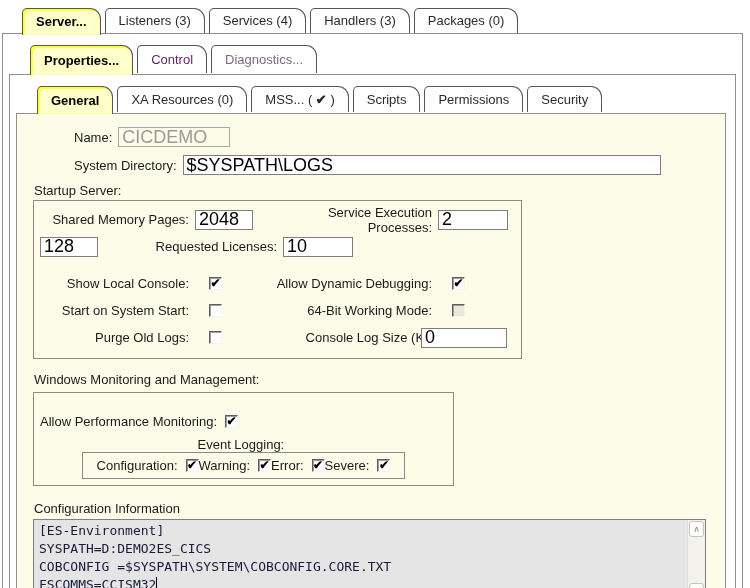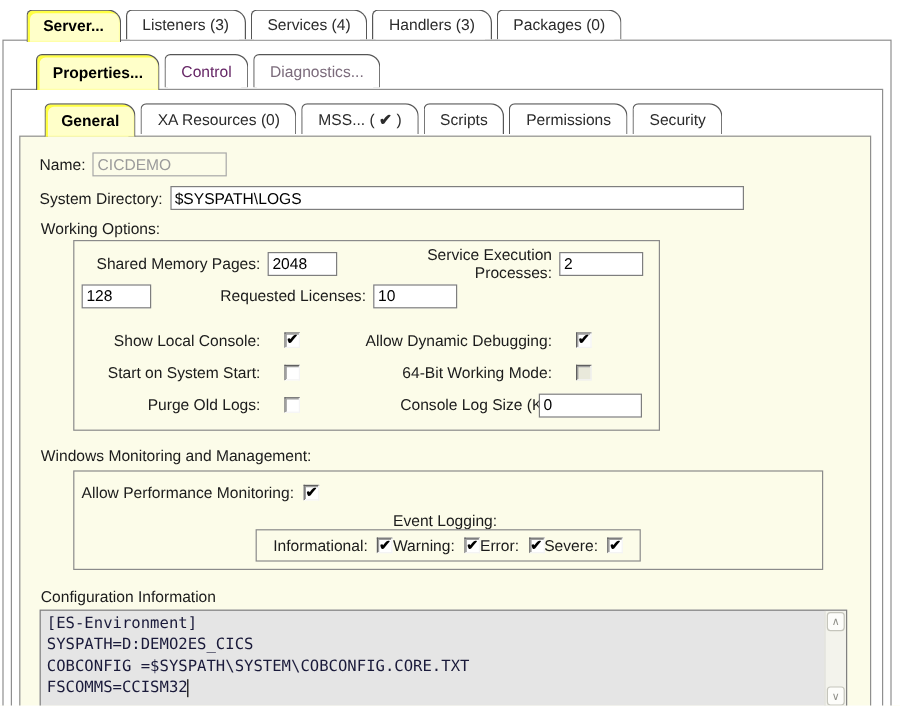--- a/index.html
+++ b/index.html
@@ -29,30 +29,30 @@
   .tabbar3 .tab { height:26px; line-height:25px; }
   .tabbar3 .tab.active { height:28px; line-height:27px; }
   .tab-control { color:#652565; }
   .tab-diagnostics { color:#7b6b7b; }
   
   .panel1 { border:1px solid #8f8f8f; margin:0 7px 0 2px; background:#fff; min-height:580px; }
   .panel2 { border:1px solid #8f8f8f; margin:0 6px; background:#fff; min-height:540px; }
   .panel3 { border:1px solid #8f8f8f; margin:0 9px 0 6px; background:#fcfce9;
             padding:13px 16px 0 16px; min-height:500px; }
   
-  .frow { display:flex; align-items:center; margin-bottom:8px; }
+  .frow { display:flex; align-items:center; margin-bottom:8px;margin-left:41px; }
   .frow .lbl { margin-right:6px; }
   input.txt {
     height:20px; border:1px solid #7e7e7e; background:#fff; padding:1px 3px;
-    font-family:"Liberation Sans", sans-serif; font-size:13px; color:#000;
+    font-family:"Liberation Sans", sans-serif; font-size:18px; color:#000;
   }
   input.ghost { background:transparent; border:1px solid #a8a8a8; color:#9b9b9b; }
   .section-label { margin:13px 0 2px 1px; }
   .section-label.first { margin-top:1px; }
-  .group { border:1px solid #8a8a8a;margin-left:28px; }
+  .group { border:1px solid #8a8a8a; }
   .group1 { width:489px; padding:5px 0 7px 0; }
   .g-row { display:flex; align-items:center; height:27px; }
   .g-row.spacer-above { margin-top:10px; }
   .c1 { width:155px; text-align:right; flex:none; }
   .c2 { width:85px; padding-left:6px; flex:none; display:flex; align-items:center; }
   .c3 { width:158px; text-align:right; flex:none; }
   .c4 { padding-left:6px; display:flex; align-items:center; }
   input.num-s { width:58px; }
   input.num-m { width:70px; }
   input.num-console { width:86px; margin-left:-17px; }
@@ -61,21 +61,21 @@
     width:13px; height:13px; background:#fff; flex:none;
     border-top:1px solid #5f5f5f; border-left:1px solid #5f5f5f;
     border-bottom:1px solid #f4f4f4; border-right:1px solid #f4f4f4;
     box-shadow: inset 1px 1px 0 #9d9d9d;
     font-size:12px; line-height:11px; text-align:center; font-weight:bold; color:#000;
     margin-left:14px;
   }
   .cb.disabled { background:#e9e9db; }
   .cb.inline { margin-left:8px; }
   
-  .group2 { width:625px; padding:5px 6px 6px 6px; margin-top:5px; }
+  .group2 { width:421px; padding:16px 6px 6px 6px; margin-top:5px; }
   .perf-row { display:flex; align-items:center; height:24px; }
   .event-row { display:flex; align-items:center; margin-top:4px;flex-direction:column; }
   .event-label { width:92px; flex:none; }
   .event-box { border:1px solid #8a8a8a; flex:1; display:flex; align-items:center;
                justify-content:space-between; padding:5px 14px; height:28px; }
   .event-item { display:flex; align-items:center; }
   
   .config-label { margin:15px 0 3px 1px; }
   .config-box { position:relative; height:82px; border:1px solid #808080; background:#e5e5e5;
                 margin-right:3px; overflow:hidden; }
@@ -129,21 +129,21 @@
       <div class="frow">
         <span class="lbl">Name:</span>
         <input class="txt ghost" style="width: 112px;" readonly="" value="CICDEMO">
       </div>
 
       <div class="frow">
         <span class="lbl">System Directory:</span>
         <input class="txt" style="width: 478px;" value="$SYSPATH\LOGS">
       </div>
 
-      <div class="section-label first">Working Options:</div>
+      <div class="section-label first">Startup Server:</div>
       <div class="group group1">
         <div class="g-row">
           <span class="c1">Shared Memory Pages:</span>
           <span class="c2">
               <input class="txt num-s" value="2048" style="">
             </span>
           <span class="c3">Service Execution Processes:</span>
           <span class="c4">
               <input class="txt num-m" value="2" style="">
             </span>
@@ -192,21 +192,21 @@
       <div class="section-label">Windows Monitoring and Management:</div>
       <div class="group group2">
         <div class="perf-row">
           <span>Allow Performance Monitoring:</span>
           <span class="cb inline">✔</span>
         </div>
         <div class="event-row">
           <span class="event-label">Event Logging:</span>
           <div class="event-box">
             <span class="event-item">
-              <span>Informational:</span>
+              <span>Configuration:</span>
               <span class="cb inline">✔</span>
             </span>
             <span class="event-item">
               <span>Warning:</span>
               <span class="cb inline">✔</span>
             </span>
             <span class="event-item">
               <span>Error:</span>
               <span class="cb inline">✔</span>
             </span>

